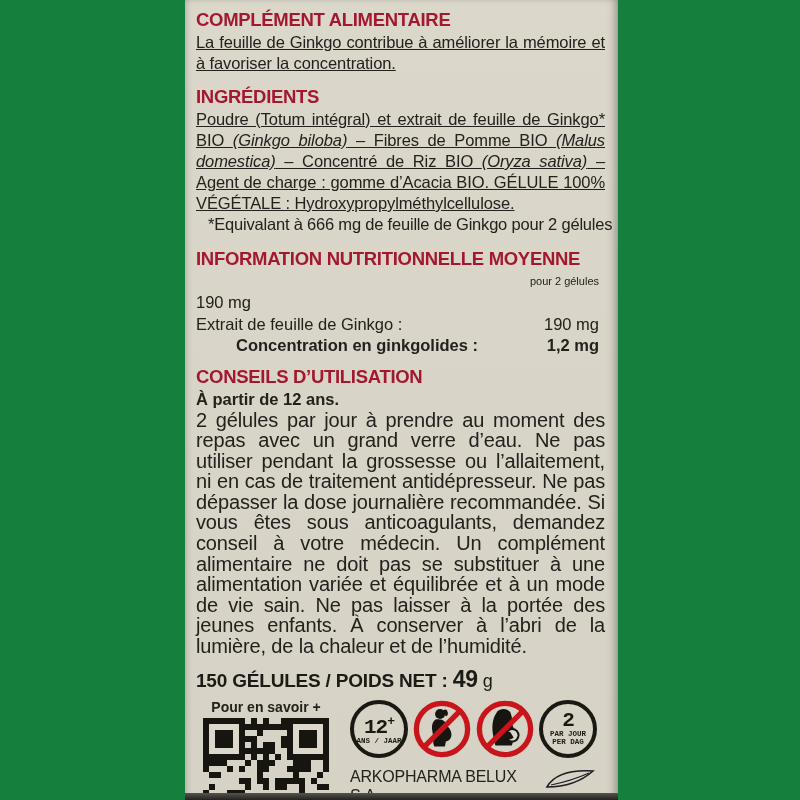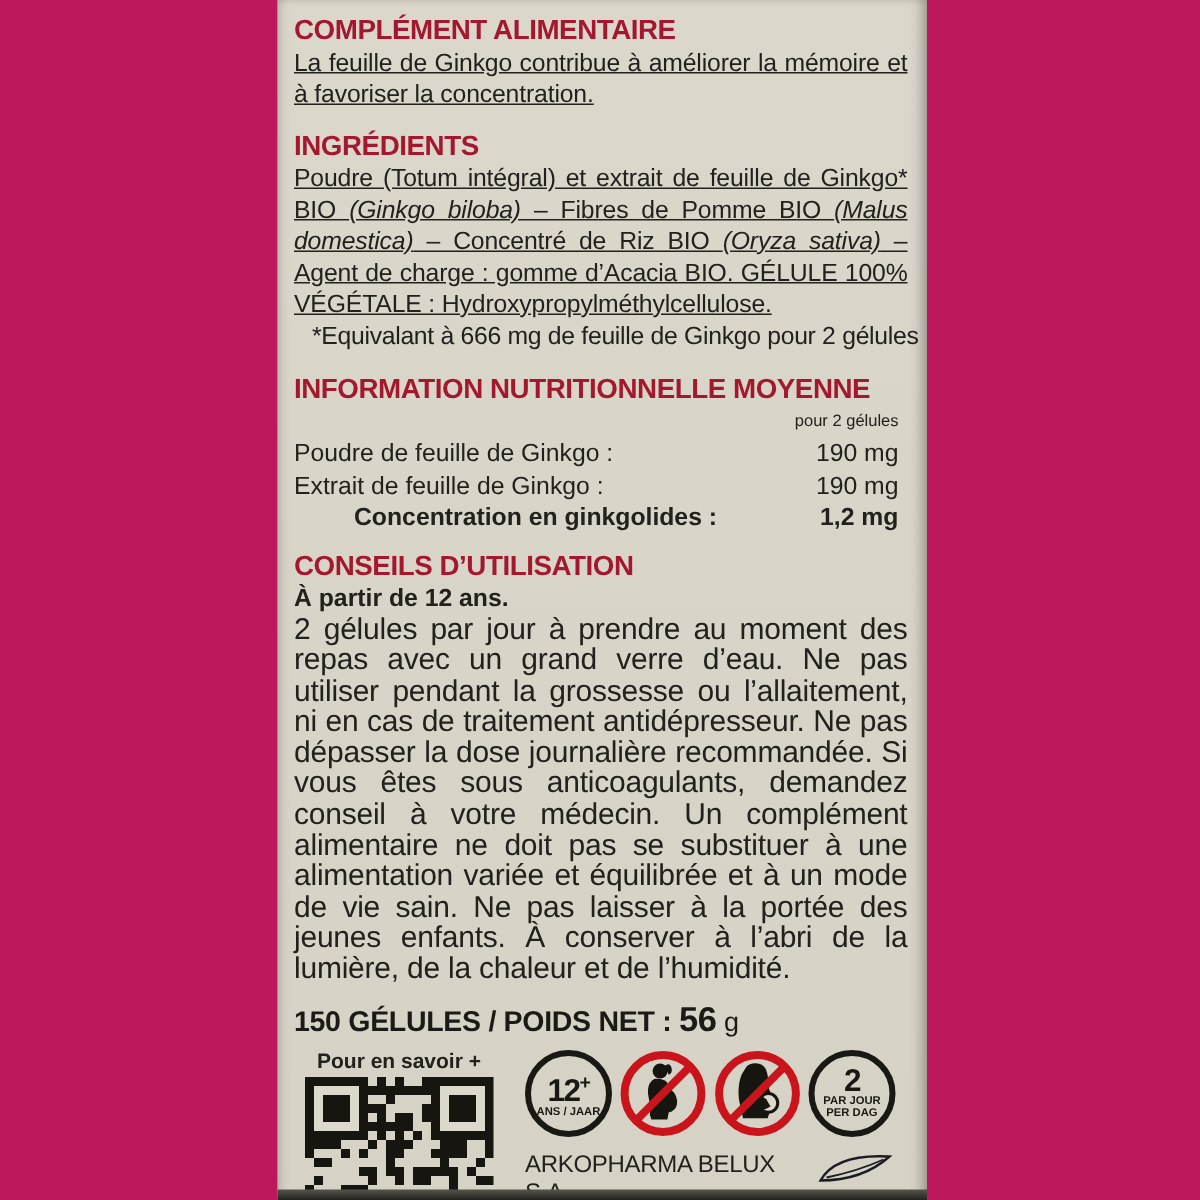--- a/index.html
+++ b/index.html
@@ -1,17 +1,17 @@
 <!DOCTYPE html>
 <html><head>
 <meta charset="utf-8">
 <style>
   html,body{margin:0;padding:0;}
   body{width:800px;height:800px;overflow:hidden;font-family:"Liberation Sans","DejaVu Sans",sans-serif;}
-  .stage{position:relative;width:800px;height:800px;background:#be185d;}
+  .stage{position:relative;width:800px;height:800px;background:#15803d;}
   .panel{
     position:absolute;left:185px;top:0;width:433px;height:800px;
     background:linear-gradient(180deg,#dbd7cb 0%,#d8d4c8 55%,#d6d2c5 100%);
     box-shadow:inset -7px 0 9px -5px rgba(40,38,30,.45), inset 4px 0 7px -4px rgba(40,38,30,.35);
     box-sizing:border-box;
     padding:9px 13px 0 11px;
     color:#22211c;
   }
   .hred{color:#a3182f;font-weight:bold;font-size:18.5px;line-height:21px;letter-spacing:-0.3px;margin:0 0 2px 0;}
   .body-text{font-size:16.5px;line-height:21px;text-align:justify;letter-spacing:-0.1px;text-decoration:underline;}
@@ -26,21 +26,21 @@
   .age-line{font-size:16.5px;line-height:21px;font-weight:bold;}
   .usage-text{font-size:20px;line-height:20.6px;text-align:justify;letter-spacing:-0.15px;}
   .net{margin-top:9px;font-weight:bold;font-size:19px;letter-spacing:-0.2px;color:#1b1a15;}
   .net .big{font-size:23px;}
   .net .unit{font-weight:normal;font-size:18px;}
   .bottom{display:flex;margin-top:4px;}
   .qr-col{width:140px;flex:0 0 auto;text-align:center;}
   .qr-caption{font-size:14px;font-weight:bold;margin:2px 0 3px 0;}
   .qr-svg{display:block;margin:0 auto;image-rendering:pixelated;}
   .right-col{flex:1;margin-left:14px;}
-  .icons-row{display:flex;gap:5px;align-items:center;margin-top:3px;}
+  .icons-row{display:flex;gap:5px;align-items:center;margin-top:3px;font-family:Liberation Mono, monospace;}
   .ring{width:50px;height:50px;border-radius:50%;border:4px solid #191812;display:flex;flex-direction:column;align-items:center;justify-content:center;background:transparent;flex:0 0 auto;}
   .ring .big{font-weight:bold;font-size:21px;line-height:19px;color:#191812;letter-spacing:-1px;}
   .ring .big sup{font-size:13px;}
   .ring .tiny{font-weight:bold;font-size:7.5px;line-height:8.5px;color:#191812;letter-spacing:0;}
   .addr-row{display:flex;margin-top:9px;}
   .addr{font-size:16px;line-height:19px;letter-spacing:-0.2px;}
   .vegan{margin-left:14px;margin-top:-2px;text-align:center;flex:0 0 auto;}
   .vegan-label{font-weight:bold;font-size:13px;letter-spacing:1px;color:#1d1c24;line-height:12px;}
   .bottom-edge{position:absolute;left:0;bottom:0;width:100%;height:7px;background:linear-gradient(180deg,#56544d,#23221f);}
 </style>
@@ -59,42 +59,41 @@
       <div class="hred">INGRÉDIENTS</div>
       <div class="body-text"><span>Poudre (Totum intégral) et extrait de feuille de Ginkgo* BIO </span><span class="it">(Ginkgo biloba)</span><span> – Fibres de Pomme BIO </span><span class="it">(Malus domestica)</span><span> – Concentré de Riz BIO </span><span class="it">(Oryza sativa)</span><span> – Agent de charge : gomme d’Acacia BIO. GÉLULE 100% VÉGÉTALE : Hydroxypropylméthylcellulose.</span></div>
       <div class="footnote">*Equivalant à 666 mg de feuille de Ginkgo pour 2 gélules</div>
     </div>
 
     <div class="sec" style="margin-top:13px;">
       <div class="hred">INFORMATION NUTRITIONNELLE MOYENNE</div>
       <div class="serving">pour 2 gélules</div>
       <div>
           <div class="nrow">
-            <span>Poudre de feuille de Ginkgo :</span>
             <span class="val">190 mg</span>
           </div>
           <div class="nrow">
             <span>Extrait de feuille de Ginkgo :</span>
             <span class="val">190 mg</span>
           </div>
           <div class="nrow bold">
             <span>Concentration en ginkgolides :</span>
             <span class="val">1,2 mg</span>
           </div>
         </div>
     </div>
 
     <div class="sec" style="margin-top:9px;">
       <div class="hred">CONSEILS D’UTILISATION</div>
       <div class="age-line">À partir de 12 ans.</div>
       <div class="usage-text">2 gélules par jour à prendre au moment des repas avec un grand verre d’eau. Ne pas utiliser pendant la grossesse ou l’allaitement, ni en cas de traitement antidépresseur. Ne pas dépasser la dose journalière recommandée. Si vous êtes sous anticoagulants, demandez conseil à votre médecin. Un complément alimentaire ne doit pas se substituer à une alimentation variée et équilibrée et à un mode de vie sain. Ne pas laisser à la portée des jeunes enfants. À conserver à l’abri de la lumière, de la chaleur et de l’humidité.</div>
     </div>
 
     <div class="net">
-      <span>150 GÉLULES / POIDS NET : </span><span class="big">56</span><span class="unit"> g</span>
+      <span>150 GÉLULES / POIDS NET : </span><span class="big">49</span><span class="unit"> g</span>
     </div>
 
     <div class="bottom">
       <div class="qr-col">
         <div class="qr-caption">Pour en savoir +</div>
         <svg id="qr" class="qr-svg" width="126" height="126" viewBox="0 0 126 126" shape-rendering="crispEdges">
             <rect x="48" y="0" width="6" height="6" fill="#16150f"></rect>
             <rect x="60" y="0" width="6" height="6" fill="#16150f"></rect>
             <rect x="78" y="0" width="6" height="6" fill="#16150f"></rect>
             <rect x="42" y="6" width="6" height="6" fill="#16150f"></rect>

